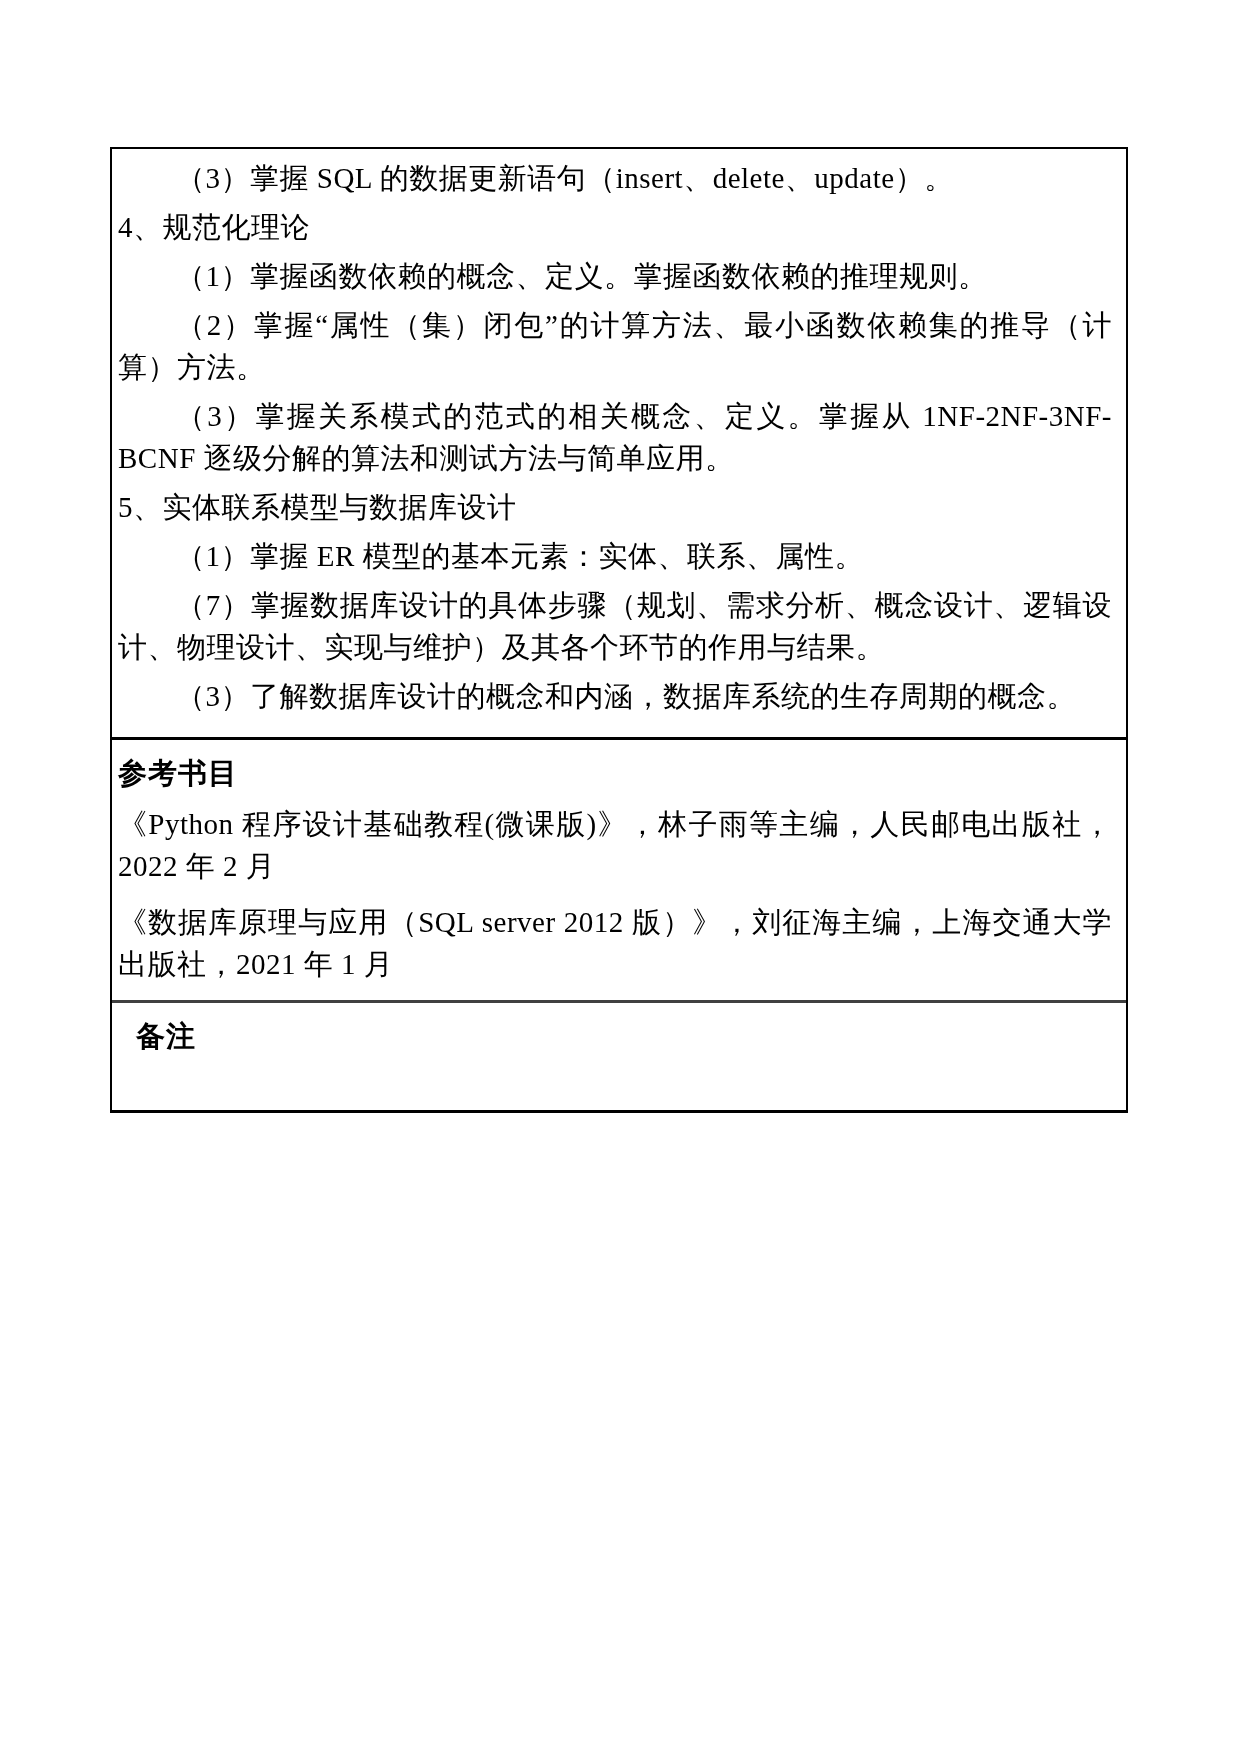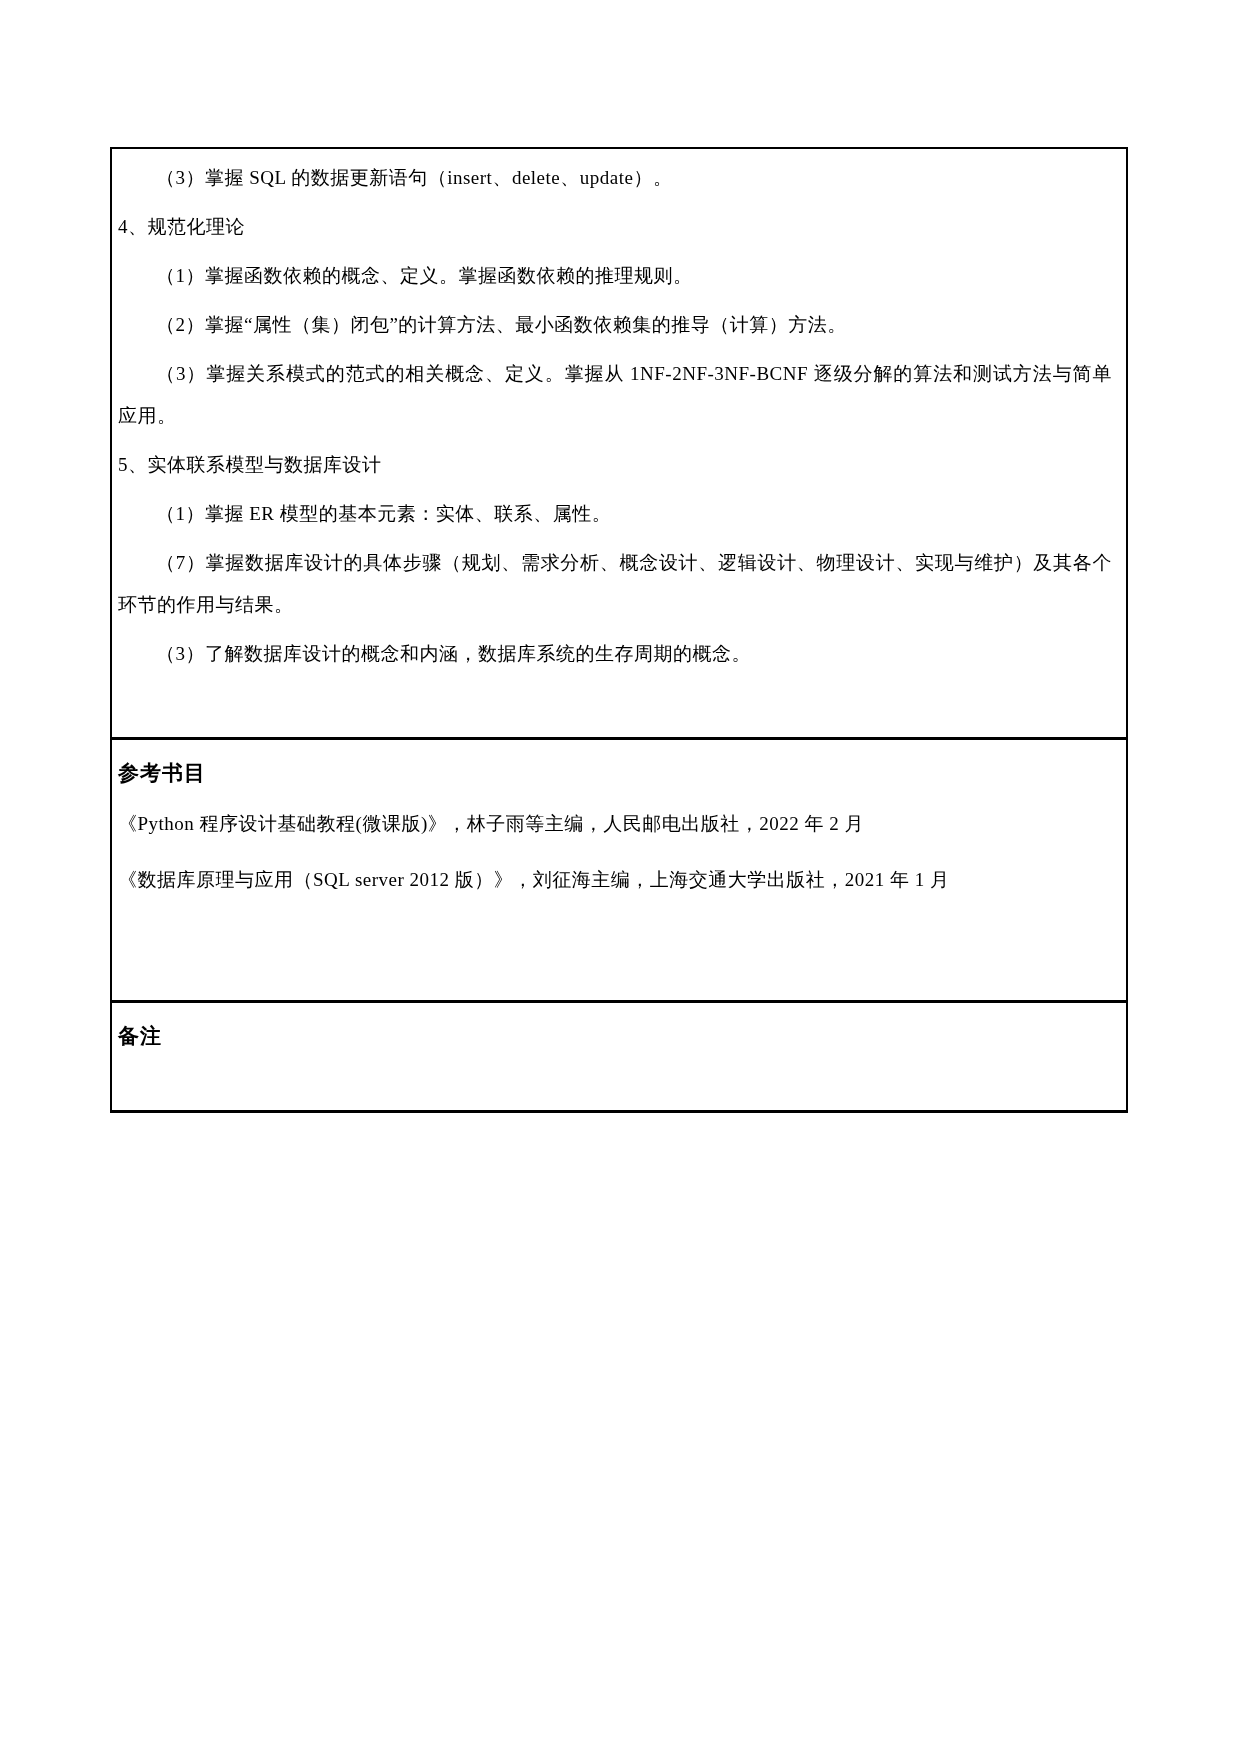--- a/index.html
+++ b/index.html
@@ -32,33 +32,33 @@
     height: 588px;
     padding: 8px 14px 0 6px;
   }
   .row-references {
     height: 263px;
     border-top: 3px solid #000000;
     padding: 12px 14px 0 6px;
   }
   .row-remarks {
     flex: 1;
-    border-top: 3px solid #000000;
-    padding: 12px 14px 0 6px;
+    border-top: 3px solid #404040;
+    padding: 12px 14px 0 24px;
   }
   .para {
-    font-size: 19px;
+    font-size: 29px;
     line-height: 42px;
     margin-bottom: 7px;
     text-align: justify;
     letter-spacing: 0.5px;
   }
   .indented { text-indent: 2em; }
   .section-header {
-    font-size: 21px;
+    font-size: 29px;
     line-height: 42px;
     font-weight: bold;
     margin-bottom: 9px;
     letter-spacing: 1px;
   }
   .book { margin-bottom: 6px; }
   .book-last { margin-bottom: 0; }
   .book-gap { margin-top: 14px; }
 </style>
 </head>

